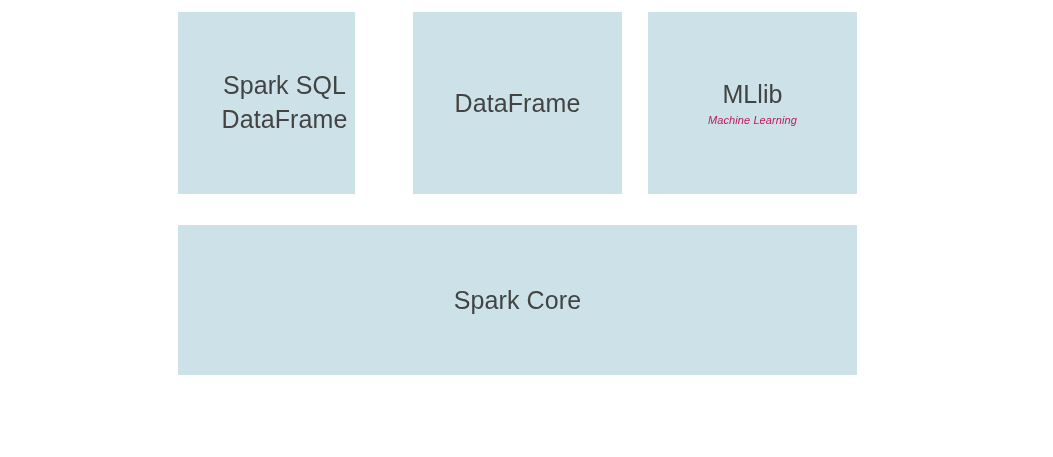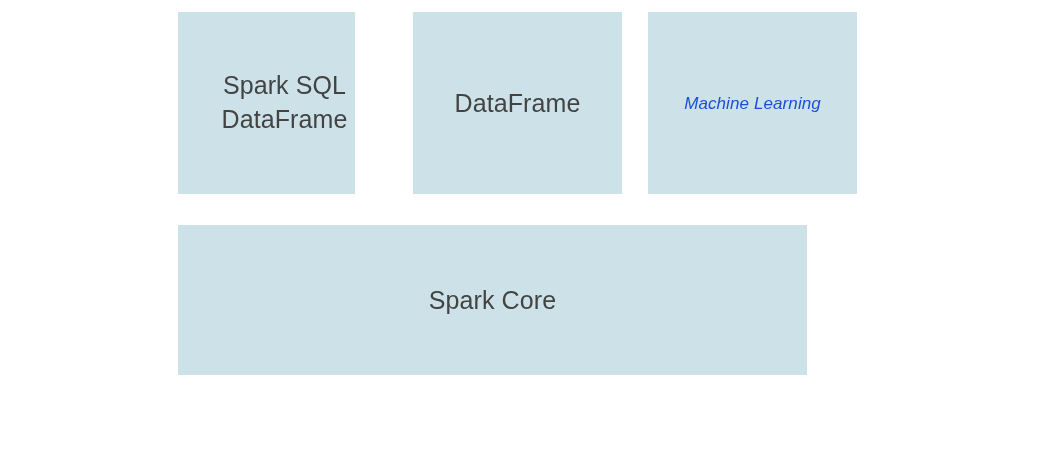--- a/index.html
+++ b/index.html
@@ -36,22 +36,22 @@
     font-size: 25px;
     font-weight: 400;
     white-space: nowrap;
     letter-spacing: 0.1px;
   }
   .box-title.two-line {
     white-space: pre-line;
     line-height: 1.35;
   }
   .box-subtitle {
-    color: #1d4ed8;
-    font-size: 17px;
+    color: #be185d;
+    font-size: 11px;
     font-style: italic;
     font-weight: 400;
     white-space: nowrap;
     margin-top: 2px;
     letter-spacing: 0.1px;
   }
 
   
   #box-spark-sql {
     left: 178px;
@@ -68,39 +68,40 @@
   }
   #box-mllib {
     left: 648px;
     top: 12px;
     width: 209px;
     height: 182px;
   }
   #box-spark-core {
     left: 178px;
     top: 225px;
-    width: 629px;
+    width: 679px;
     height: 150px;
   }
 </style>
 </head>
 <body>
 
 <div id="diagram-canvas">
 
   <div class="stack-box" id="box-spark-sql">
     <div class="box-title two-line">Spark SQL
 DataFrame</div>
   </div>
 
   <div class="stack-box" id="box-streaming">
     <div class="box-title">DataFrame</div>
   </div>
 
   <div class="stack-box" id="box-mllib">
+    <div class="box-title">MLlib</div>
     <div class="box-subtitle">Machine Learning</div>
   </div>
 
   <div class="stack-box" id="box-spark-core">
     <div class="box-title">Spark Core</div>
   </div>
 
 </div>
 
 </body></html>

